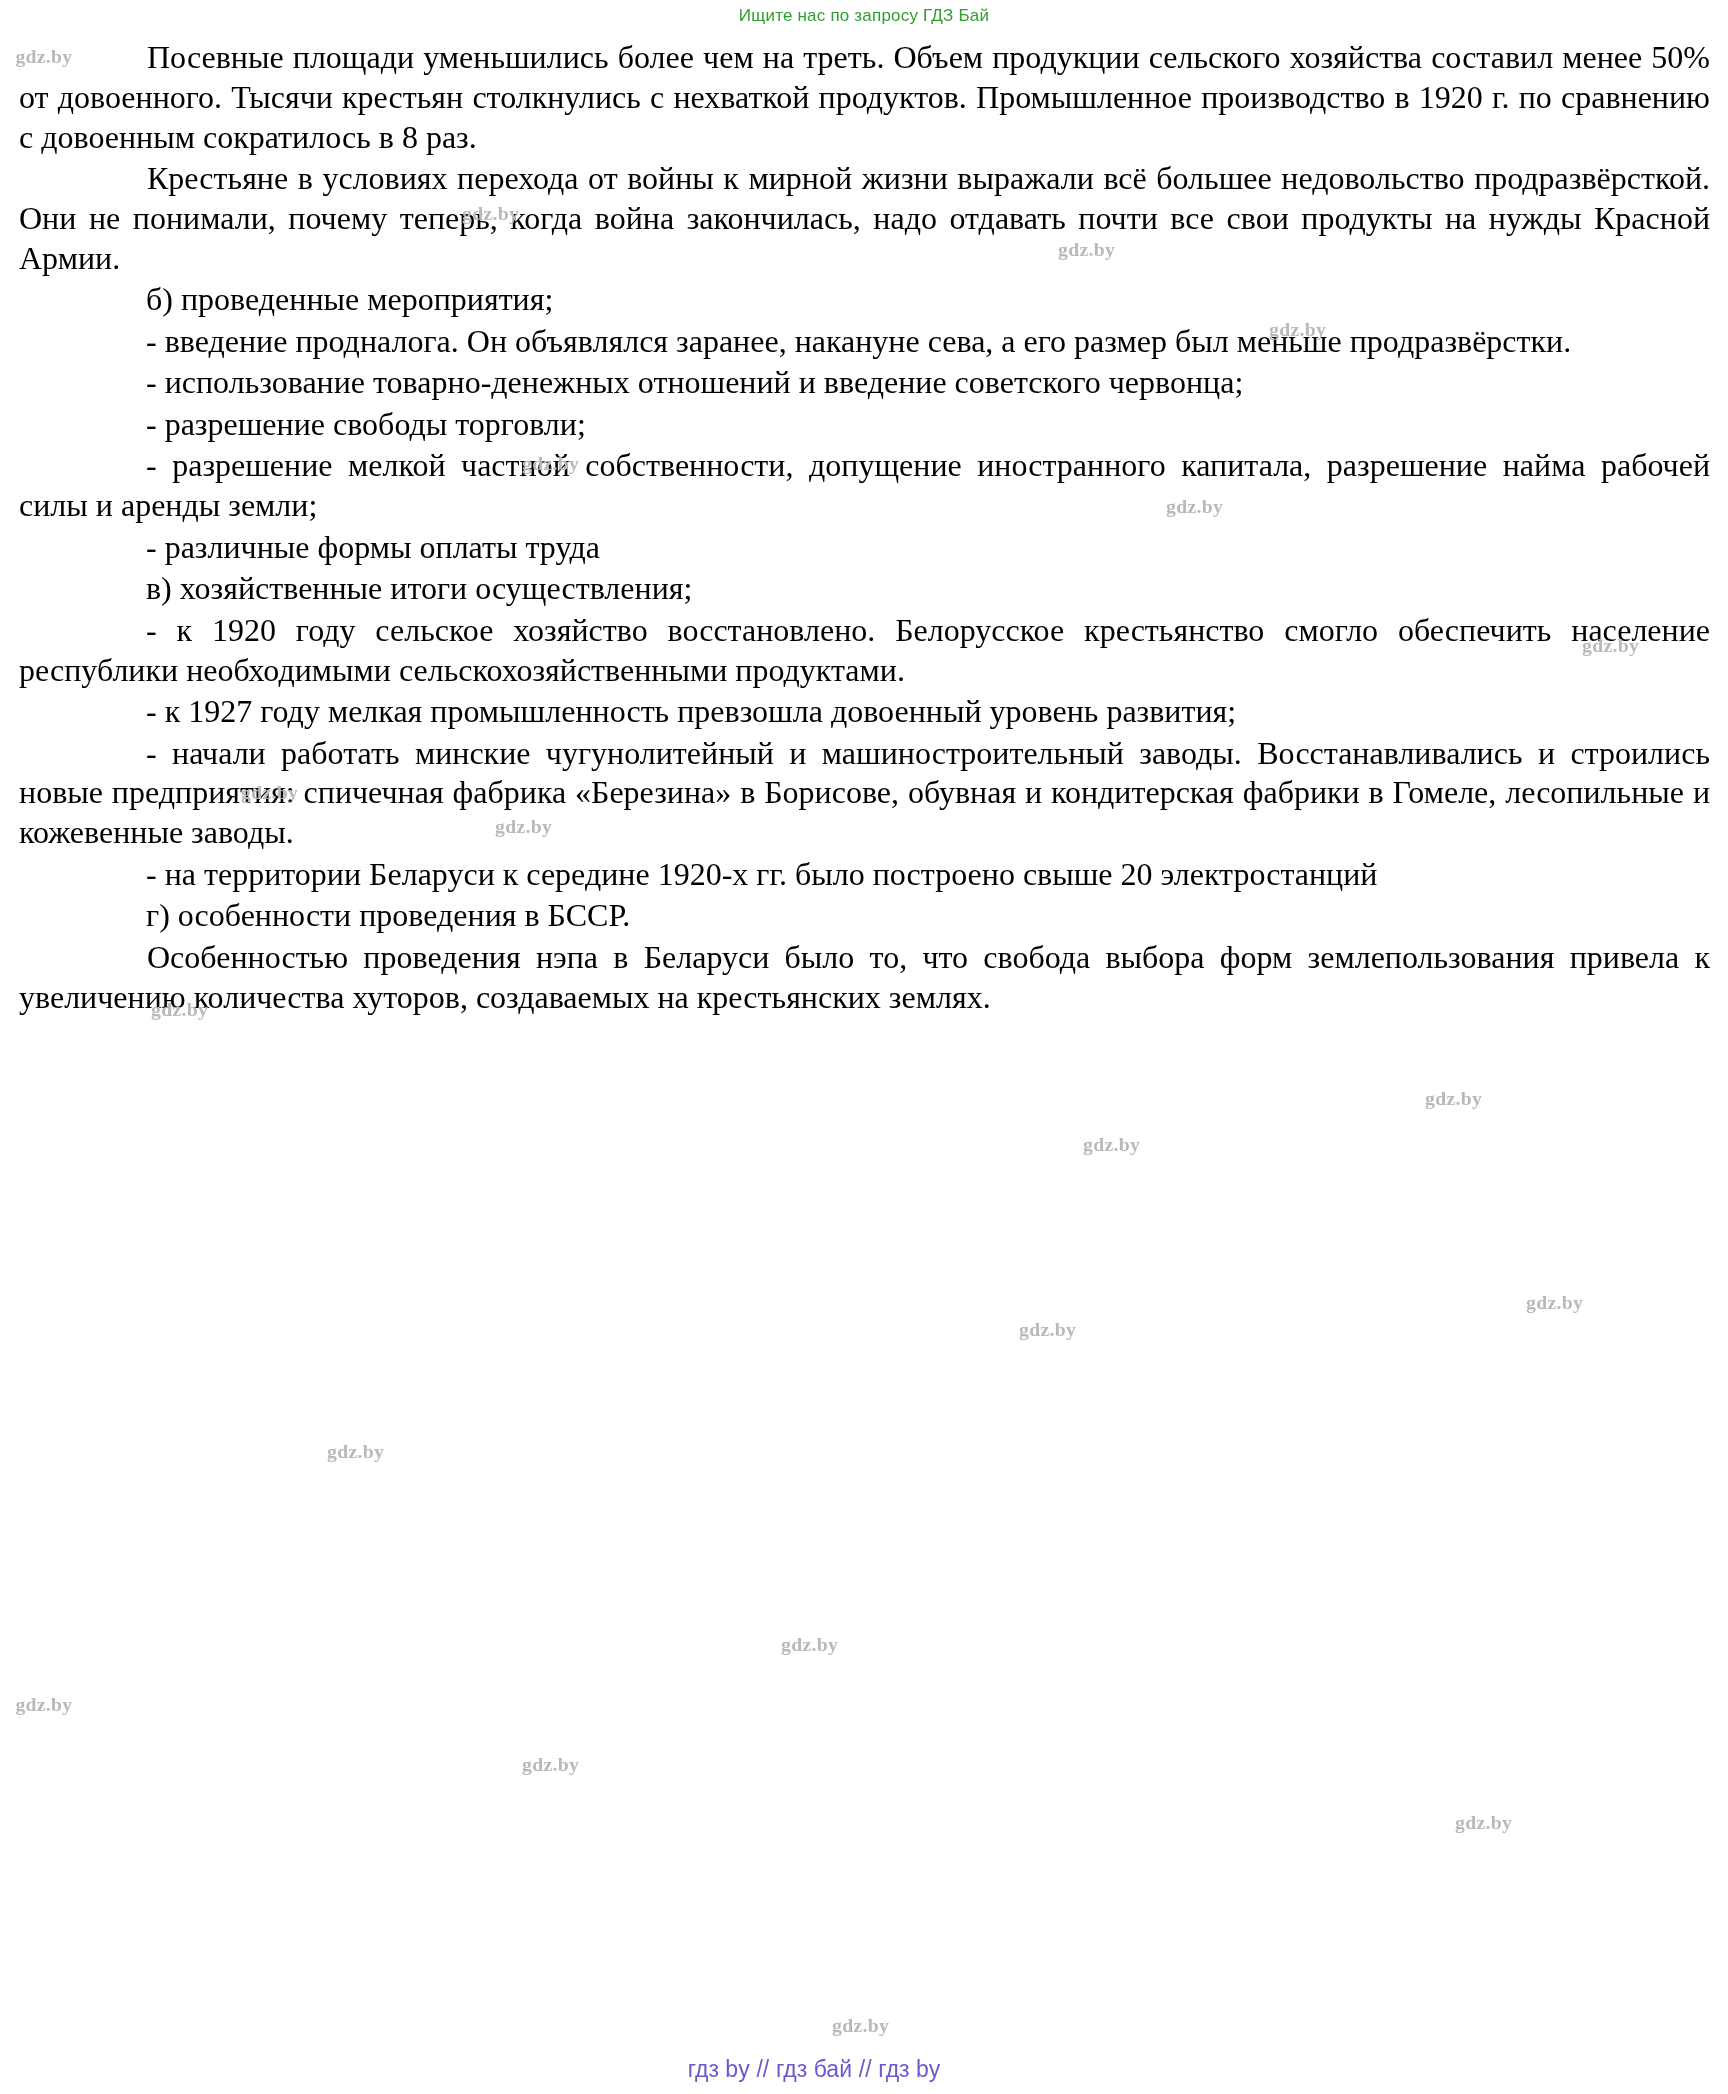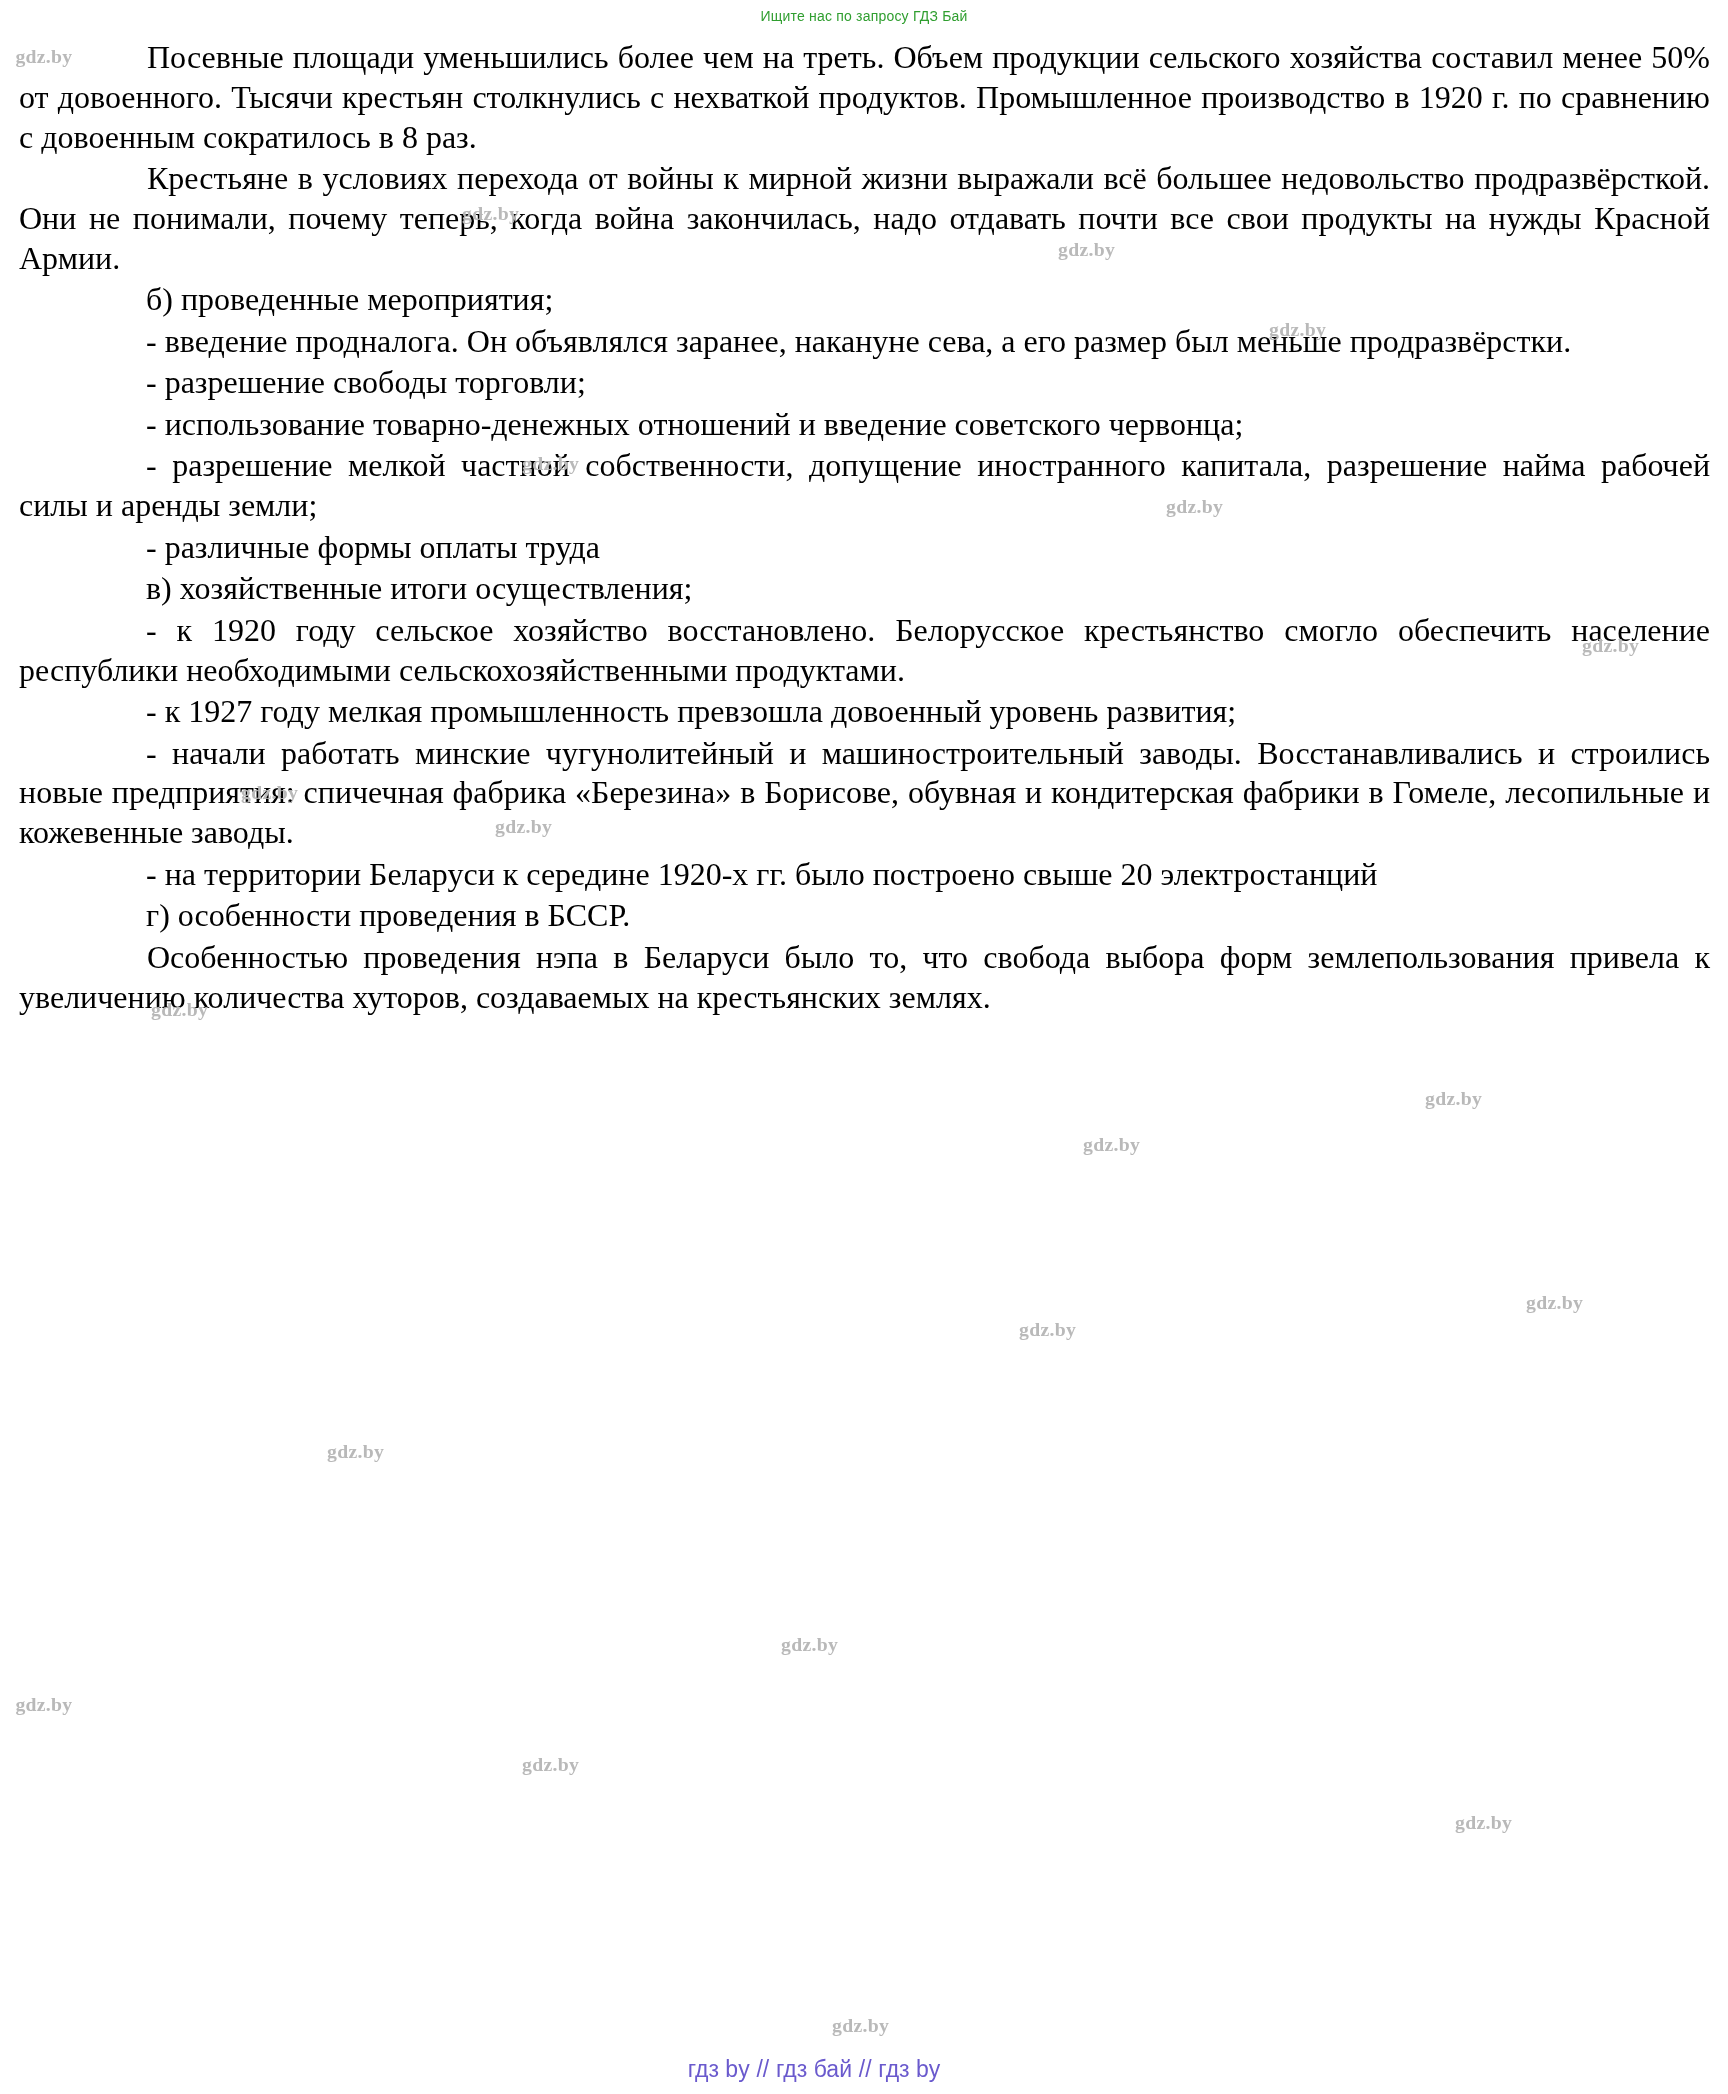--- a/index.html
+++ b/index.html
@@ -29,21 +29,21 @@
     left: 0;
     width: 1728px;
     height: 31px;
     display: flex;
     align-items: center;
     justify-content: center;
   }
   .top-banner .banner-text {
     color: #2f9e2f;
     font-family: "Liberation Sans", sans-serif;
-    font-size: 14px;
+    font-size: 17px;
     letter-spacing: 0.2px;
   }
 
   .content {
     position: absolute;
     left: 19px;
     top: 38px;
     width: 1691px;
   }
 
@@ -102,22 +102,22 @@
 
   <div class="top-banner">
     <span class="banner-text">Ищите нас по запросу ГДЗ Бай</span>
   </div>
 
   <div class="content">
     <p class="para indent">Посевные площади уменьшились более чем на треть. Объем продукции сельского хозяйства составил менее 50% от довоенного. Тысячи крестьян столкнулись с нехваткой продуктов. Промышленное производство в 1920 г. по сравнению с довоенным сократилось в 8 раз.</p>
     <p class="para indent">Крестьяне в условиях перехода от войны к мирной жизни выражали всё большее недовольство продразвёрсткой. Они не понимали, почему теперь, когда война закончилась, надо отдавать почти все свои продукты на нужды Красной Армии.</p>
     <p class="para indent-small">б) проведенные мероприятия;</p>
     <p class="para indent-small">- введение продналога. Он объявлялся заранее, накануне сева, а его размер был меньше продразвёрстки.</p>
+    <p class="para indent-small">- использование товарно-денежных отношений и введение советского червонца;</p>
     <p class="para indent-small">- разрешение свободы торговли;</p>
-    <p class="para indent-small">- использование товарно-денежных отношений и введение советского червонца;</p>
     <p class="para indent-small">- разрешение мелкой частной собственности, допущение иностранного капитала, разрешение найма рабочей силы и аренды земли;</p>
     <p class="para indent-small">- различные формы оплаты труда</p>
     <p class="para indent-small">в) хозяйственные итоги осуществления;</p>
     <p class="para indent-small">- к 1920 году сельское хозяйство восстановлено. Белорусское крестьянство смогло обеспечить население республики необходимыми сельскохозяйственными продуктами.</p>
     <p class="para indent-small">- к 1927 году мелкая промышленность превзошла довоенный уровень развития;</p>
     <p class="para indent-small">- начали работать минские чугунолитейный и машиностроительный заводы. Восстанавливались и строились новые предприятия: спичечная фабрика «Березина» в Борисове, обувная и кондитерская фабрики в Гомеле, лесопильные и кожевенные заводы.</p>
     <p class="para indent-small">- на территории Беларуси к середине 1920-х гг. было построено свыше 20 электростанций</p>
     <p class="para indent-small">г) особенности проведения в БССР.</p>
     <p class="para indent">Особенностью проведения нэпа в Беларуси было то, что свобода выбора форм землепользования привела к увеличению количества хуторов, создаваемых на крестьянских землях.</p>
   </div>

